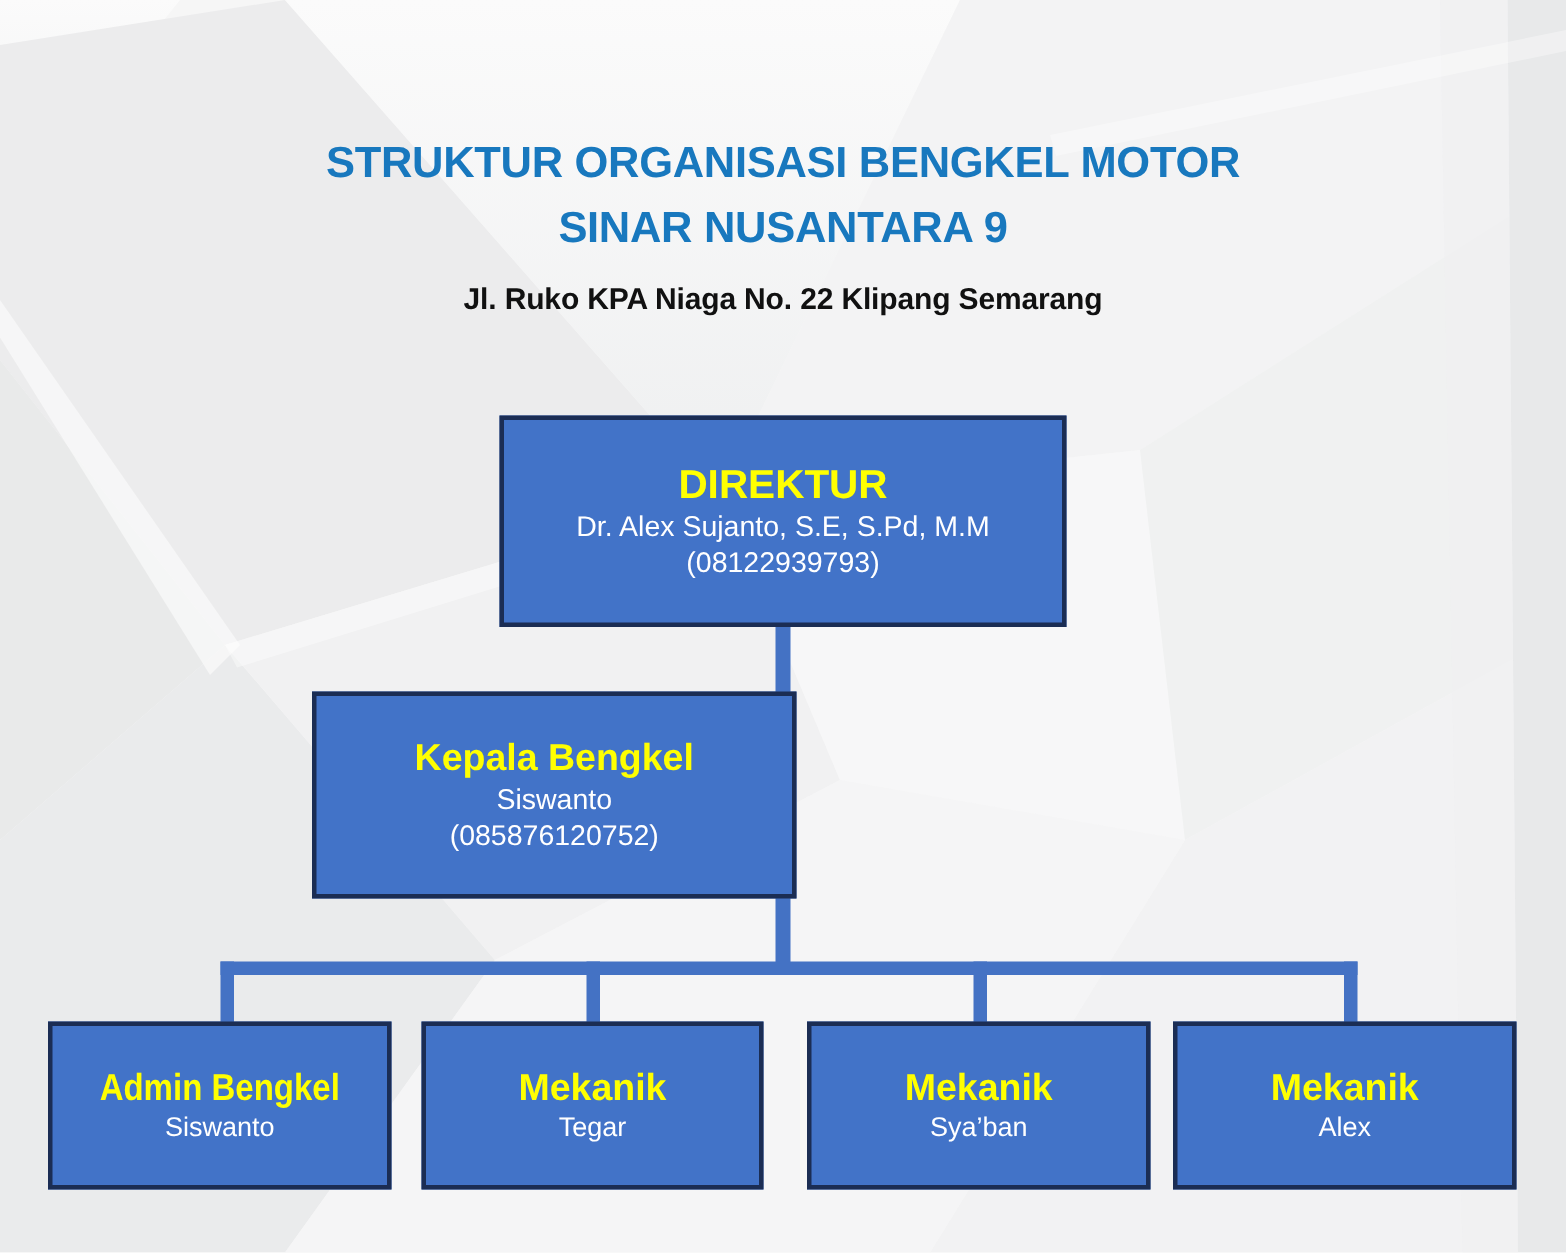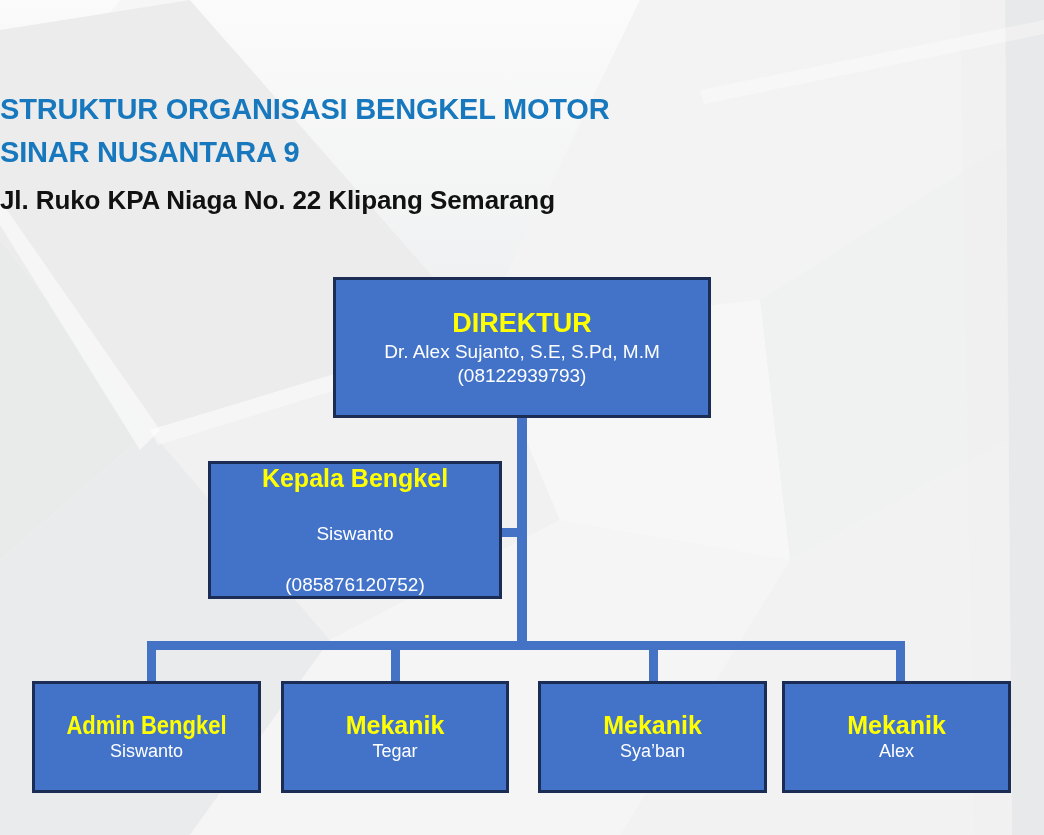--- a/index.html
+++ b/index.html
@@ -27,33 +27,33 @@
     width: 1044px;
     height: 835px;
   }
 
   
   #title-block {
     position: absolute;
     left: 0;
     top: 88px;
     width: 1044px;
-    text-align: left;
+    text-align: center;
   }
   .title-line {
     color: #1878be;
     font-weight: bold;
     font-size: 29px;
     line-height: 43px;
     letter-spacing: -0.2px;
   }
   .subtitle-line {
     color: #111111;
     font-weight: bold;
-    font-size: 26px;
+    font-size: 20px;
     line-height: 40px;
     margin-top: 6px;
     letter-spacing: -0.1px;
   }
 
   
   #connectors {
     position: absolute;
     left: 0; top: 0;
     width: 1044px;
@@ -84,21 +84,21 @@
     color: #ffffff;
     line-height: 1.22;
   }
 
   
   #node-direktur { left: 333px; top: 277px; width: 378px; height: 141px; }
   #node-direktur .node-title { font-size: 27px; margin-bottom: 2px; }
   #node-direktur .node-line { font-size: 19px; }
 
   
-  #node-kepala { left: 208px; top: 461px; width: 294px; height: 138px; gap: 27px; }
+  #node-kepala { left: 208px; top: 461px; width: 323px; height: 138px; }
   #node-kepala .node-title { font-size: 25px; margin-bottom: 3px; }
   #node-kepala .node-line { font-size: 19px; }
 
   
   .node-leaf { top: 681px; height: 112px; }
   .node-leaf .node-title { font-size: 25px; margin-bottom: 2px; }
   .node-leaf .node-line { font-size: 18px; }
   #node-leaf-0 { left: 32px;  width: 229px; }
   #node-leaf-1 { left: 281px; width: 228px; }
   #node-leaf-2 { left: 538px; width: 229px; }

